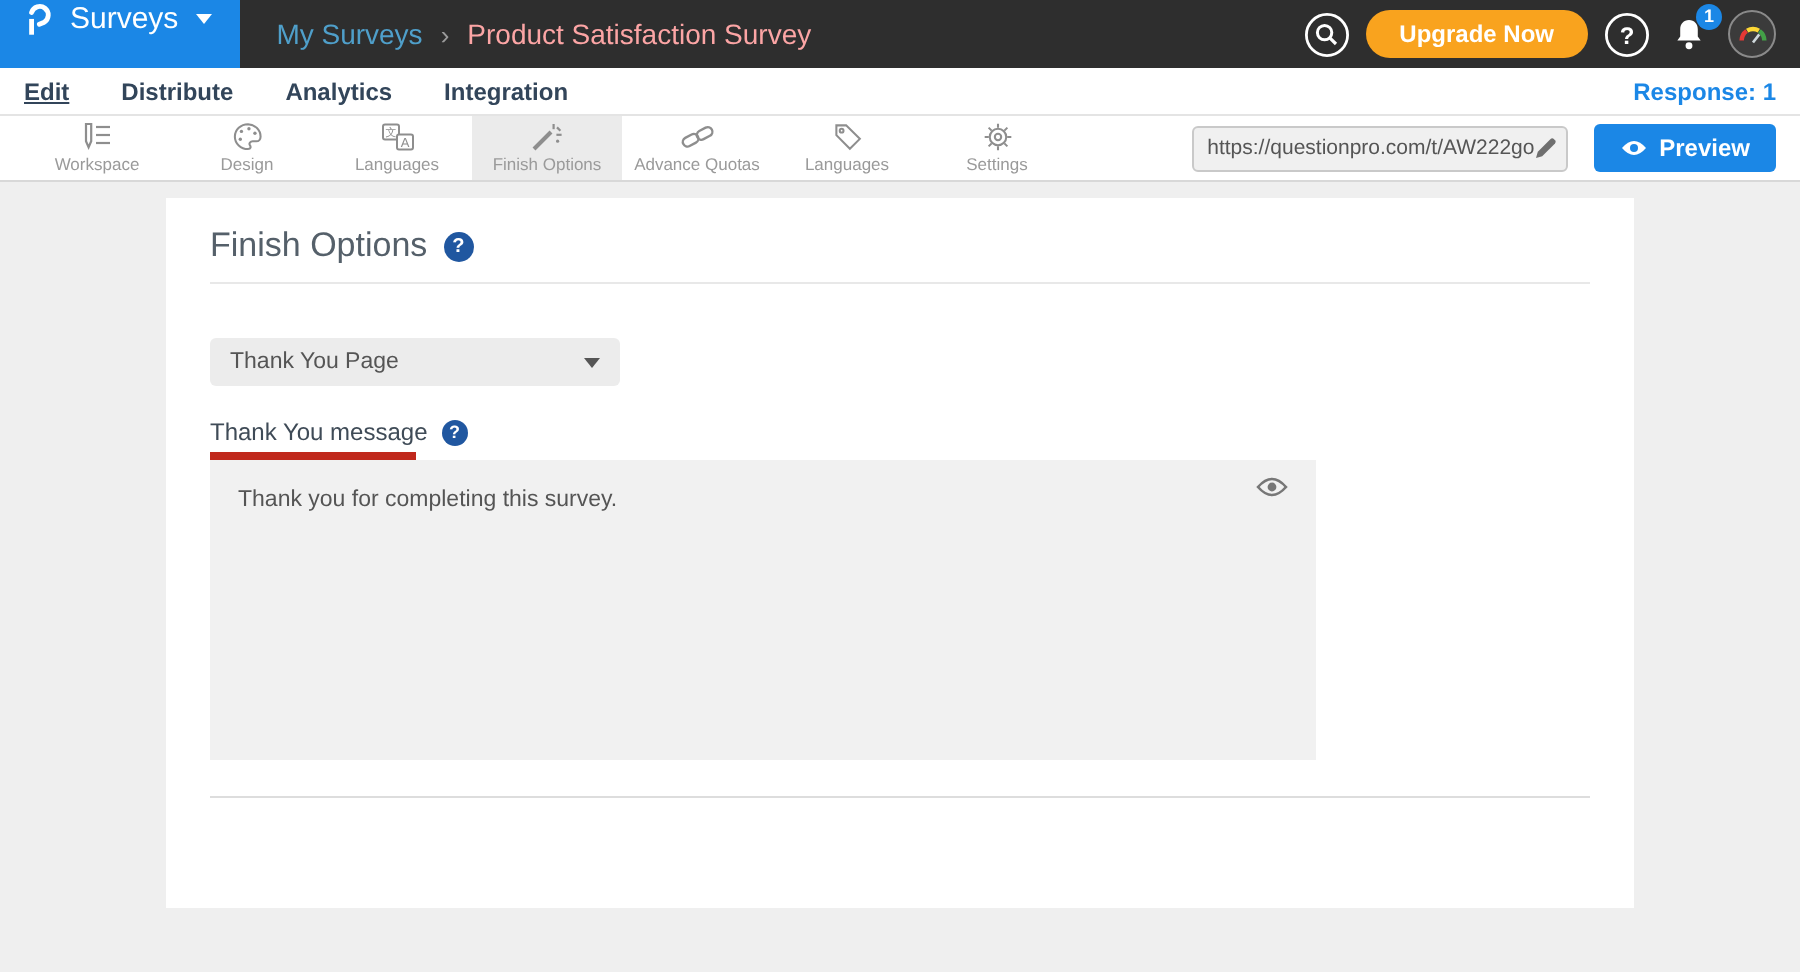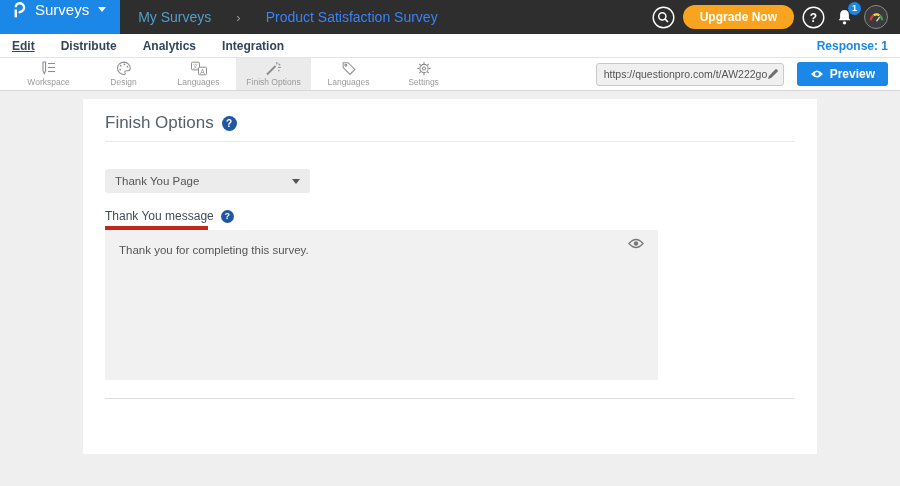--- a/index.html
+++ b/index.html
@@ -3,24 +3,24 @@
 <meta charset="utf-8">
 <style>
   * { margin:0; padding:0; box-sizing:border-box; }
   html,body { width:900px; height:486px; font-family:"Liberation Sans", sans-serif; background:#efefef; overflow:hidden; }
 
   
   .topbar { height:34px; background:#2e2e2e; display:flex; align-items:center; }
   .logo-box { height:34px; background:#1b87e6; display:flex; align-items:center; gap:9px; padding:0 14px 16px 13px; cursor:pointer; }
   .logo-box .menu-label { color:#fff; font-size:15px; }
   .caret-down { width:0; height:0; border-left:4px solid transparent; border-right:4px solid transparent; border-top:5px solid #fff; }
-  .breadcrumb { display:flex; align-items:center; margin-left:18px; gap:25px; }
+  .breadcrumb { display:flex; align-items:center; margin-left:18px; gap:9px; }
   .bc-parent { color:#4f9fca; font-size:14px; cursor:pointer; }
   .bc-sep { color:#9a9a9a; font-size:13px; }
-  .bc-current { color:#3b82f6; font-size:14px; }
+  .bc-current { color:#fca5a5; font-size:14px; }
   .topbar-right { margin-left:auto; display:flex; align-items:center; gap:8px; padding-right:12px; }
   .round-btn { width:23px; height:23px; display:flex; align-items:center; justify-content:center; cursor:pointer; }
   .upgrade-btn { background:#f9a31e; color:#fff; font-size:12px; font-weight:bold; border:none; border-radius:12px; padding:5px 17px; cursor:pointer; }
   .bell-wrap { position:relative; }
   .badge { position:absolute; top:-4px; right:-5px; background:#1b87e6; color:#fff; font-size:9px; font-weight:bold; width:13px; height:13px; border-radius:50%; display:flex; align-items:center; justify-content:center; }
   .avatar { width:24px; height:24px; border-radius:50%; background:#3b3b3b; border:1px solid #8a8a8a; display:flex; align-items:center; justify-content:center; cursor:pointer; overflow:hidden; }
 
   
   .navrow { height:24px; background:#fff; border-bottom:1px solid #e4e4e4; display:flex; align-items:center; padding:0 12px; }
   .nav-tabs { display:flex; gap:26px; }
@@ -173,20 +173,29 @@
           <line x1="11.8" y1="1" x2="11.8" y2="3.6" stroke-width="1.1"></line>
           <line x1="13.2" y1="6.4" x2="15.8" y2="6.4" stroke-width="1.1"></line>
           <line x1="13.5" y1="2.7" x2="15.2" y2="4.4" stroke-width="1.1"></line>
           <circle cx="13.8" cy="9.6" r=".8" fill="#8e8e8e" stroke="none"></circle>
         </svg>
       </span>
       <span class="tool-label">Finish Options</span>
     </div>
     <div class="tool-tab">
       <span class="ticon">
+        <svg width="18" height="15" viewBox="0 0 18 15" fill="none" stroke="#8e8e8e" stroke-width="1.2">
+          <rect x="1.2" y="6.8" width="8.2" height="4.6" rx="2.3" transform="rotate(-28 5.3 9.1)"></rect>
+          <rect x="8.2" y="3.4" width="8.2" height="4.6" rx="2.3" transform="rotate(-28 12.3 5.7)"></rect>
+        </svg>
+      </span>
+      <span class="tool-label">Advance Quotas</span>
+    </div>
+    <div class="tool-tab">
+      <span class="ticon">
         <svg width="16" height="15" viewBox="0 0 16 16" fill="none" stroke="#8e8e8e" stroke-width="1.1">
           <path d="M1.8 7 V1.8 H7 L14.3 9 9 14.3 Z"></path>
           <circle cx="4.6" cy="4.6" r="1"></circle>
         </svg>
       </span>
       <span class="tool-label">Languages</span>
     </div>
     <div class="tool-tab">
       <span class="ticon">
         <svg width="16" height="15" viewBox="0 0 16 16" fill="none" stroke="#8e8e8e" stroke-width="1.1">

